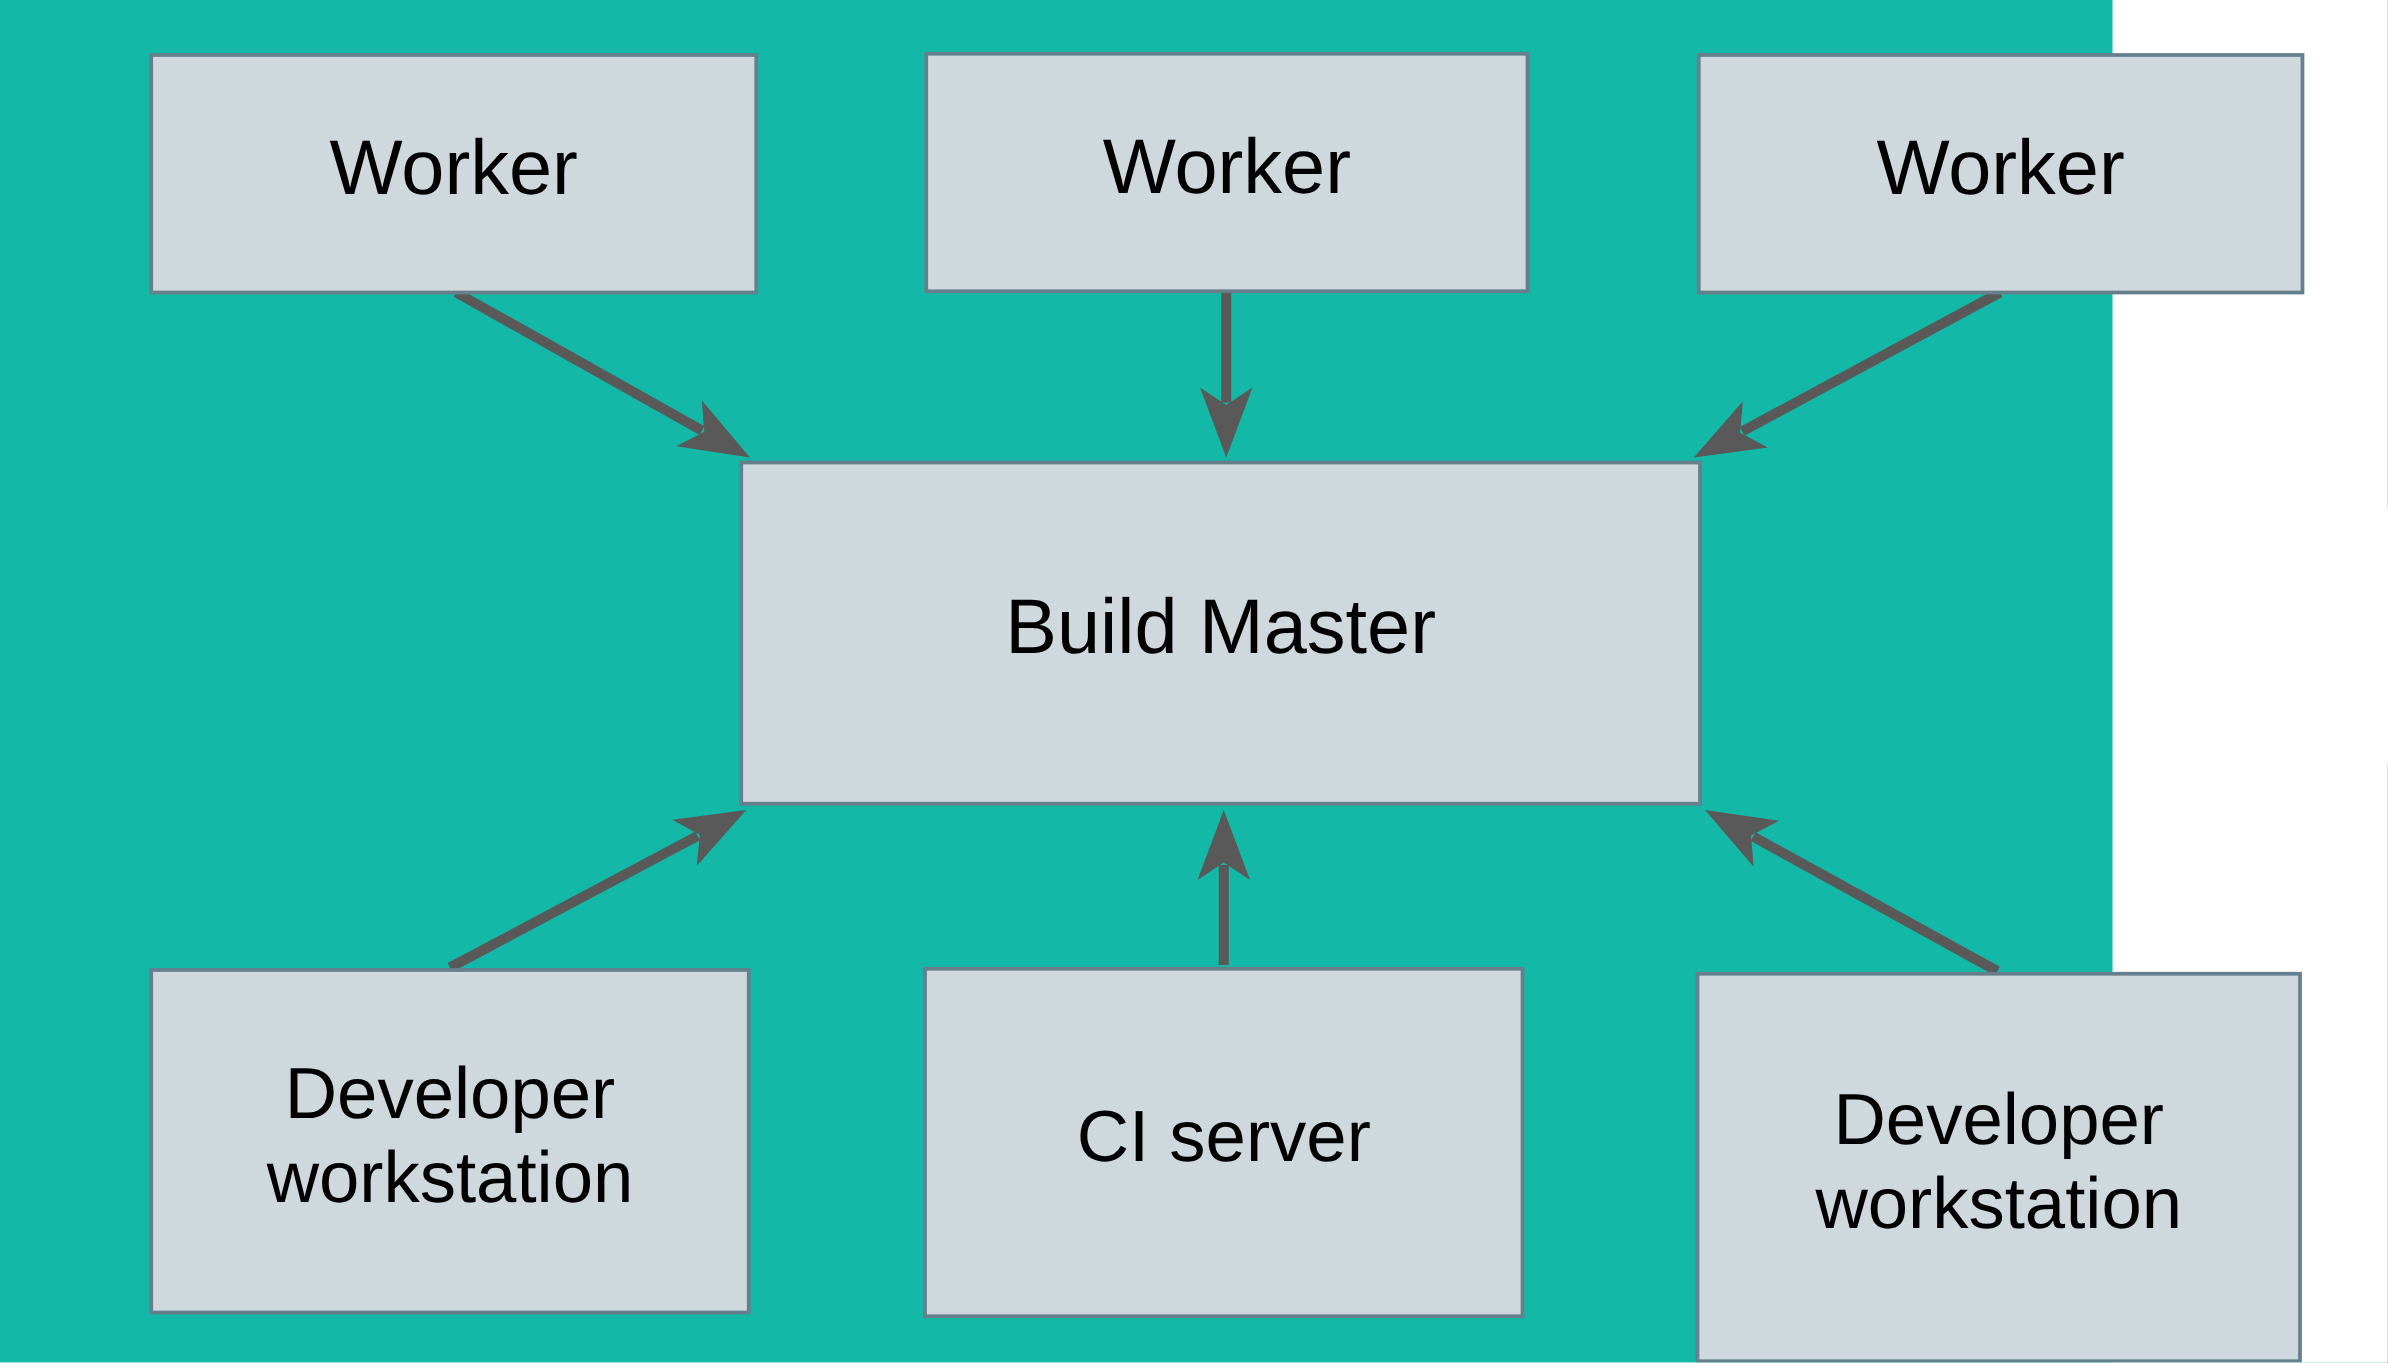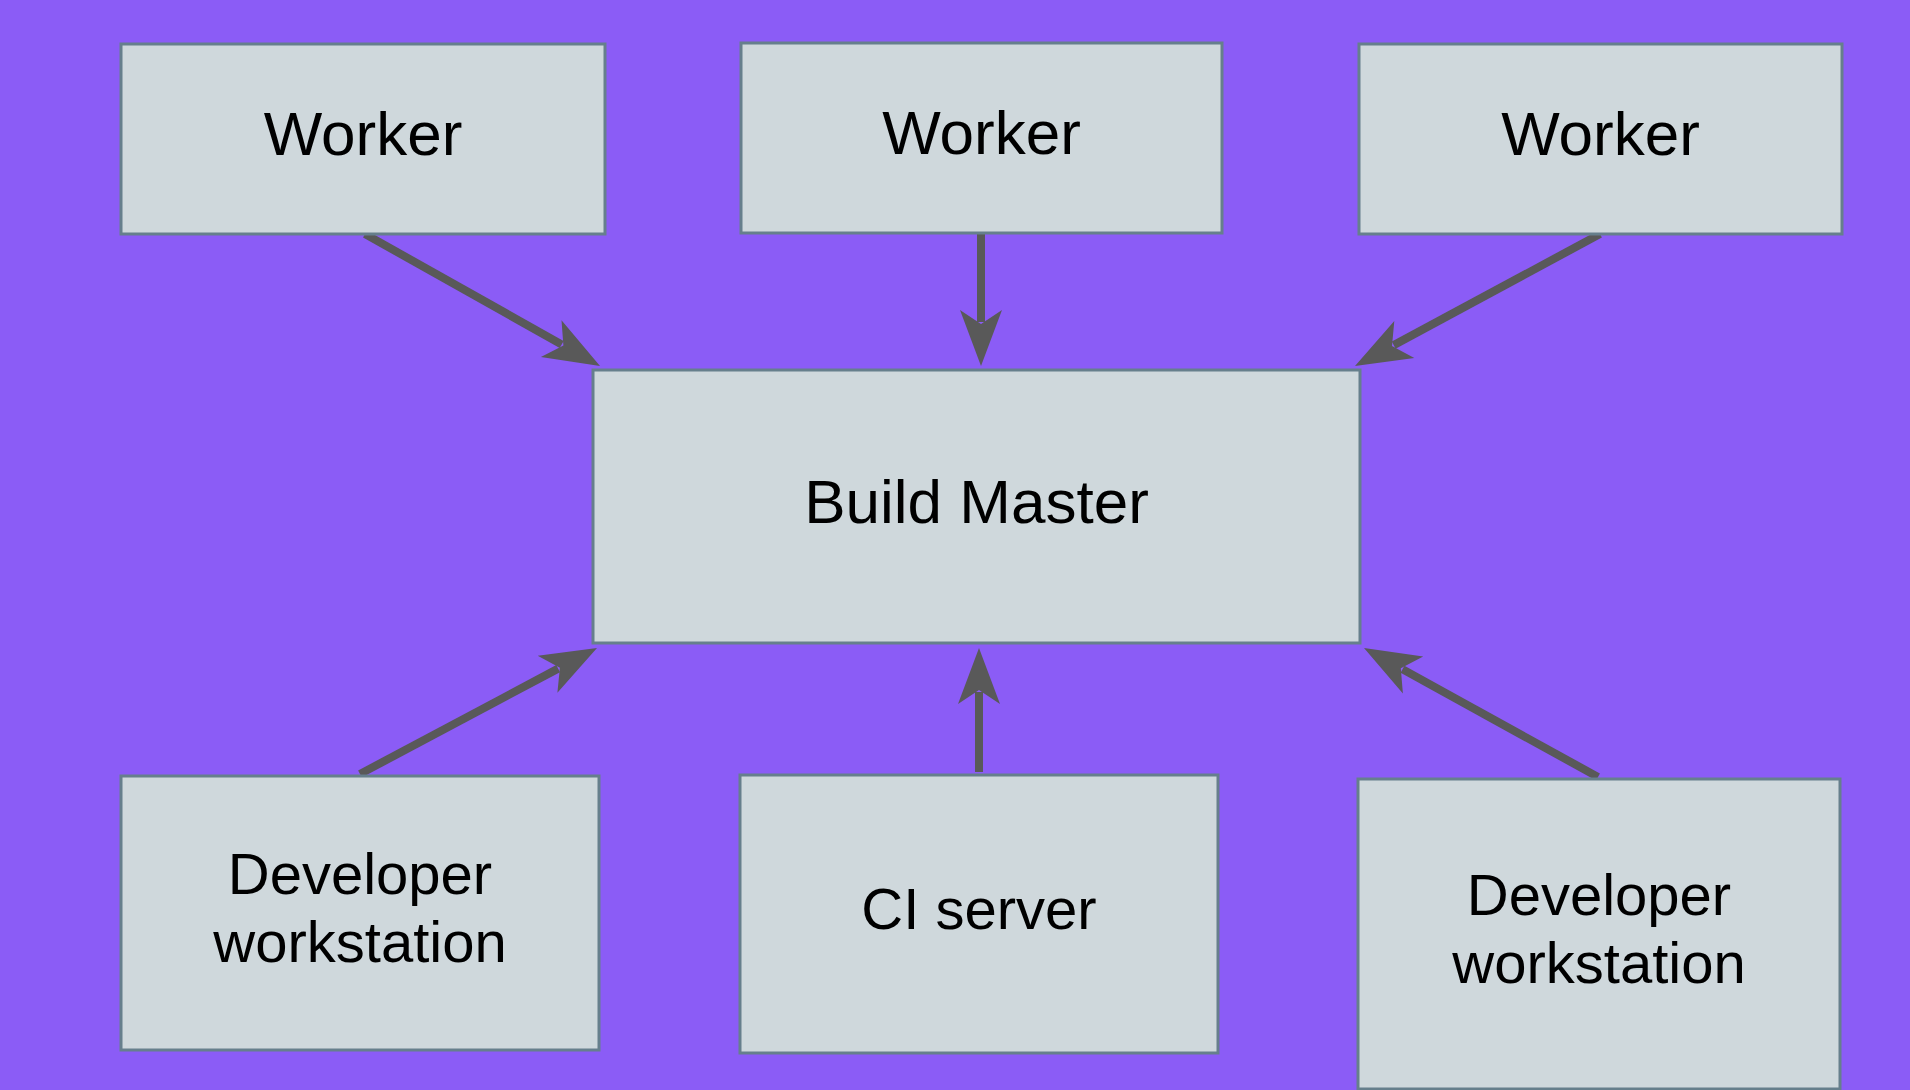--- a/index.html
+++ b/index.html
@@ -8,23 +8,23 @@
     background: #ffffff;
   }
   body {
     width: 1910px;
     height: 1090px;
     overflow: hidden;
     font-family: "Liberation Sans", sans-serif;
   }
   #diagram-canvas {
     position: relative;
-    width: 1910px;
+    width: 1690px;
     height: 1090px;
-    background: #8b5cf6;
+    background: #14b8a6;
   }
   #diagram-svg {
     position: absolute;
     top: 0;
     left: 0;
     width: 1910px;
     height: 1090px;
   }
   .node-rect {
     fill: #cfd8dc;

